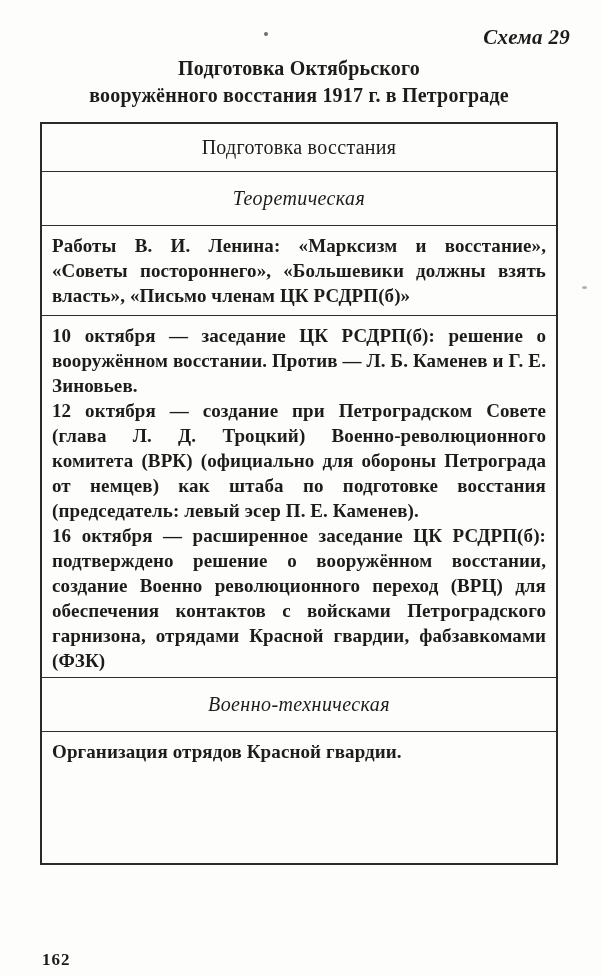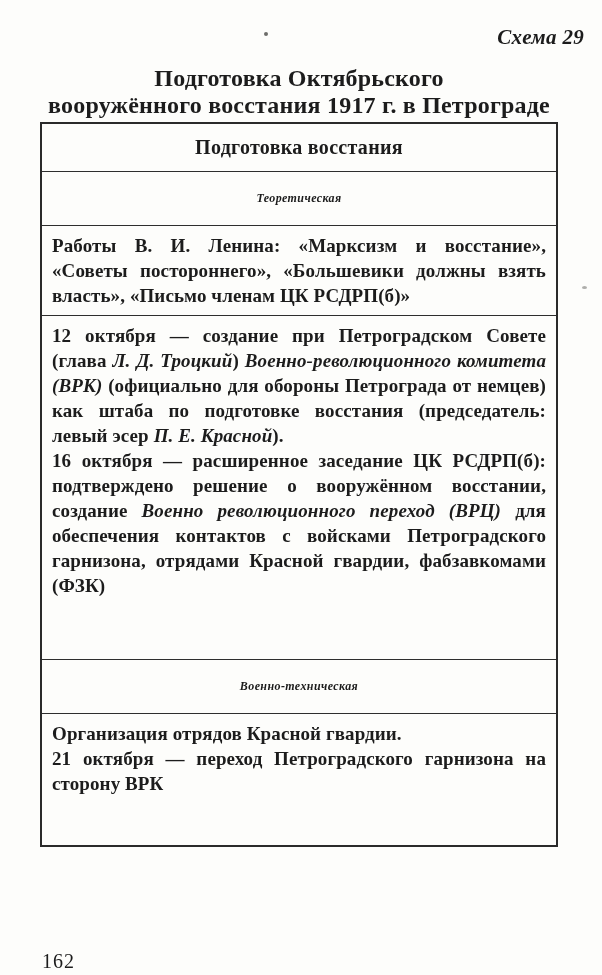--- a/index.html
+++ b/index.html
@@ -10,78 +10,78 @@
   }
   .page {
     position: relative;
     width: 602px; height: 975px;
     background: #fdfdfb;
     color: #1c1c1c;
     overflow: hidden;
   }
   .schema-label {
     position: absolute;
-    top: 25px; right: 18px;
+    top: 25px; right: 32px;
     font-size: 21px;
     font-style: italic;
     font-weight: bold;
     letter-spacing: 0.3px;
   }
   .page-title {
     position: absolute;
-    top: 65px; left: 40px; width: 518px;
+    top: 55px; left: 40px; width: 518px;
     text-align: center;
-    font-size: 24px;
+    font-size: 20px;
     font-weight: bold;
     line-height: 27px;
     white-space: pre-line;
     letter-spacing: 0.2px;
   }
   .schema-table {
     position: absolute;
     top: 122px; left: 40px; width: 518px;
     box-sizing: border-box;
     border: 2px solid #2a2a2a;
     background: #fdfdfb;
   }
   .cell {
     box-sizing: border-box;
     border-bottom: 1.5px solid #2e2e2e;
   }
   .cell:last-child { border-bottom: none; }
   .cell-header {
     min-height: 48px;
     display: flex; align-items: center; justify-content: center;
-    font-size: 20px; font-weight: bold;
+    font-size: 20px; font-weight: normal;
     letter-spacing: 0.3px;
   }
   .cell-heading {
     min-height: 54px;
     display: flex; align-items: center; justify-content: center;
-    font-size: 12px; font-weight: bold; font-style: italic;
+    font-size: 20px; font-weight: normal; font-style: italic;
     letter-spacing: 0.4px;
   }
   .cell-body {
     padding: 7px 10px 4px 10px;
     font-size: 19px;
     font-weight: 600;
     line-height: 25px;
     text-align: justify;
     letter-spacing: 0.1px;
   }
   .cell-body p { margin: 0; }
-  .cell-body .it { font-style: italic; }
+  .cell-body .it { }
   .body-theoretical  { min-height: 90px; }
   .body-organizational { min-height: 344px; }
   .body-military { min-height: 131px; border-bottom: none; }
   .page-number {
     position: absolute;
     top: 950px; left: 42px;
-    font-size: 20px;
-    font-weight: 400;
+    font-size: 17px;
+    font-weight: 700;
     letter-spacing: 1px;
   }
   .speckle {
     position: absolute;
     background: #6d6d6a;
     border-radius: 50%;
   }
   .speckle-1 { top: 32px; left: 264px; width: 4px; height: 4px; }
   .speckle-2 { top: 286px; left: 582px; width: 5px; height: 3px; opacity: .55; }
 </style>
@@ -103,28 +103,28 @@
     <div class="cell cell-header">Подготовка восстания</div>
 
     <div class="cell cell-heading">Теоретическая</div>
 
     <div class="cell cell-body body-theoretical">
         <p><span>Работы В. И. Ленина: «Марксизм и восстание», «Советы постороннего», «Большевики должны взять власть», «Письмо членам ЦК РСДРП(б)»</span></p>
       </div>
 
 
     <div class="cell cell-body body-organizational">
-        <p><span>12 октября — создание при Петроградском Совете (глава </span><span class="it">Л. Д. Троцкий</span><span>) </span><span class="it">Военно-революционного комитета (ВРК)</span><span> (официально для обороны Петрограда от немцев) как штаба по подготовке восстания (председатель: левый эсер </span><span class="it">П. Е. Красной</span><span>).</span></p>
+        <p><span>10 октября — заседание ЦК РСДРП(б): решение о вооружённом восстании. Против — Л. Б. Каменев и Г. Е. Зиновьев.</span></p>
+        <p><span>12 октября — создание при Петроградском Совете (глава </span><span class="it">Л. Д. Троцкий</span><span>) </span><span class="it">Военно-революционного комитета (ВРК)</span><span> (официально для обороны Петрограда от немцев) как штаба по подготовке восстания (председатель: левый эсер </span><span class="it">П. Е. Каменев</span><span>).</span></p>
         <p><span>16 октября — расширенное заседание ЦК РСДРП(б): подтверждено решение о вооружённом восстании, создание </span><span class="it">Военно революционного переход (ВРЦ)</span><span> для обеспечения контактов с войсками Петроградского гарнизона, отрядами Красной гвардии, фабзавкомами (ФЗК)</span></p>
       </div>
 
     <div class="cell cell-heading">Военно-техническая</div>
 
     <div class="cell cell-body body-military">
         <p><span>Организация отрядов Красной гвардии.</span></p>
-        <p><span>21 октября — переход Петроградского гарнизона на сторону ВРК</span></p>
       </div>
 
   </div>
 
   <div class="page-number">162</div>
 
 </div>
 
 </body></html>

